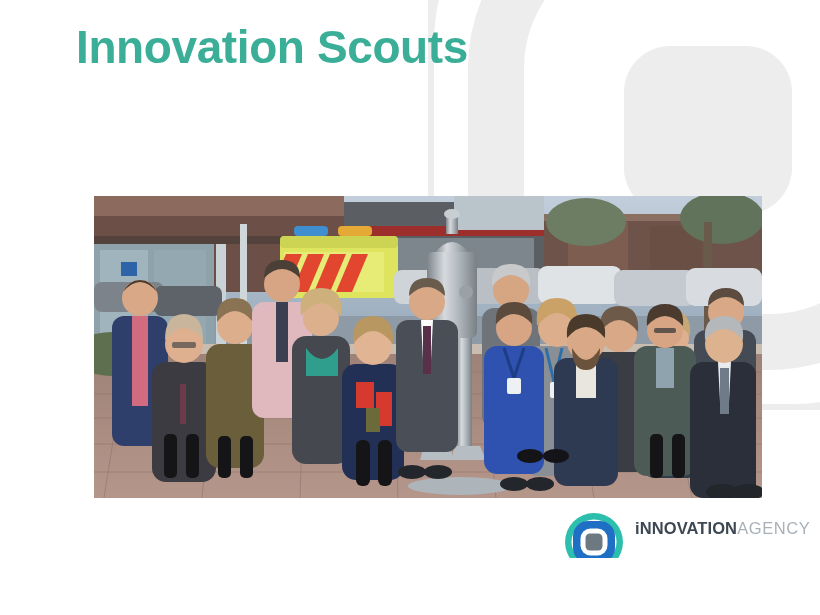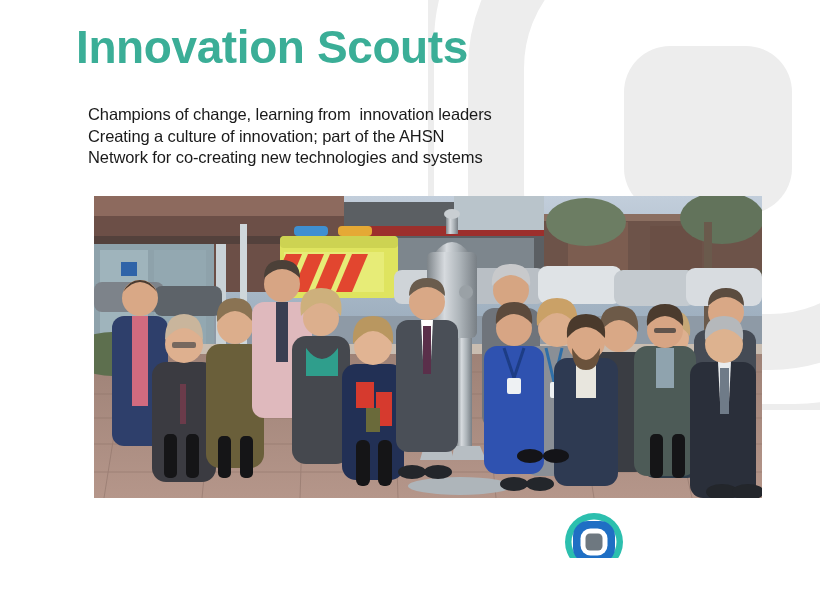--- a/index.html
+++ b/index.html
@@ -131,25 +131,20 @@
       <g fill="none" stroke="#EDEDED">
         <rect x="68" y="68" width="424" height="424" rx="150" ry="150" stroke-width="56"></rect>
         <rect x="-22" y="-22" width="604" height="604" rx="215" ry="215" stroke-width="56"></rect>
       </g>
       <rect x="196" y="196" width="168" height="168" rx="46" ry="46" fill="#EDEDED"></rect>
     </svg>
   </div>
 
   <div id="title">Innovation Scouts</div>
 
-  <div id="body-text">
-    <div class="line">Champions of change, learning from  innovation leaders</div>
-    <div class="line">Creating a culture of innovation; part of the AHSN</div>
-    <div class="line">Network for co-creating new technologies and systems</div>
-  </div>
 
   <div id="photo">
     <svg viewBox="0 0 668 302" xmlns="http://www.w3.org/2000/svg" preserveAspectRatio="none" aria-hidden="true">
       <defs>
         <linearGradient id="skyG" x1="0" y1="0" x2="0" y2="1">
           <stop offset="0%" stop-color="#c2cedb"></stop>
           <stop offset="100%" stop-color="#9fb0c0"></stop>
         </linearGradient>
         <linearGradient id="groundG" x1="0" y1="0" x2="0" y2="1">
           <stop offset="0%" stop-color="#9d8176"></stop>
@@ -398,18 +393,21 @@
     <div id="logo-mark">
       <svg viewBox="0 0 62 62" xmlns="http://www.w3.org/2000/svg" aria-hidden="true">
         <circle cx="31" cy="31" r="29" fill="#2CBFAE"></circle>
         <circle cx="31" cy="31" r="22.5" fill="#ffffff"></circle>
         <rect x="10" y="10" width="42" height="42" rx="15" ry="15" fill="#1F6FC4"></rect>
         <rect x="17.5" y="17.5" width="27" height="27" rx="10" ry="10" fill="#ffffff"></rect>
         <rect x="22.5" y="22.5" width="17" height="17" rx="4.5" ry="4.5" fill="#6E7880"></rect>
       </svg>
     </div>
     <div id="logo-text">
+      <div id="logo-wordmark">
+        <span class="w-bold">iNNOVATION</span><span class="w-light">AGENCY</span>
+      </div>
     </div>
   </div>
 
   <div id="page-number">11</div>
 
 </div>
 
 </body></html>

